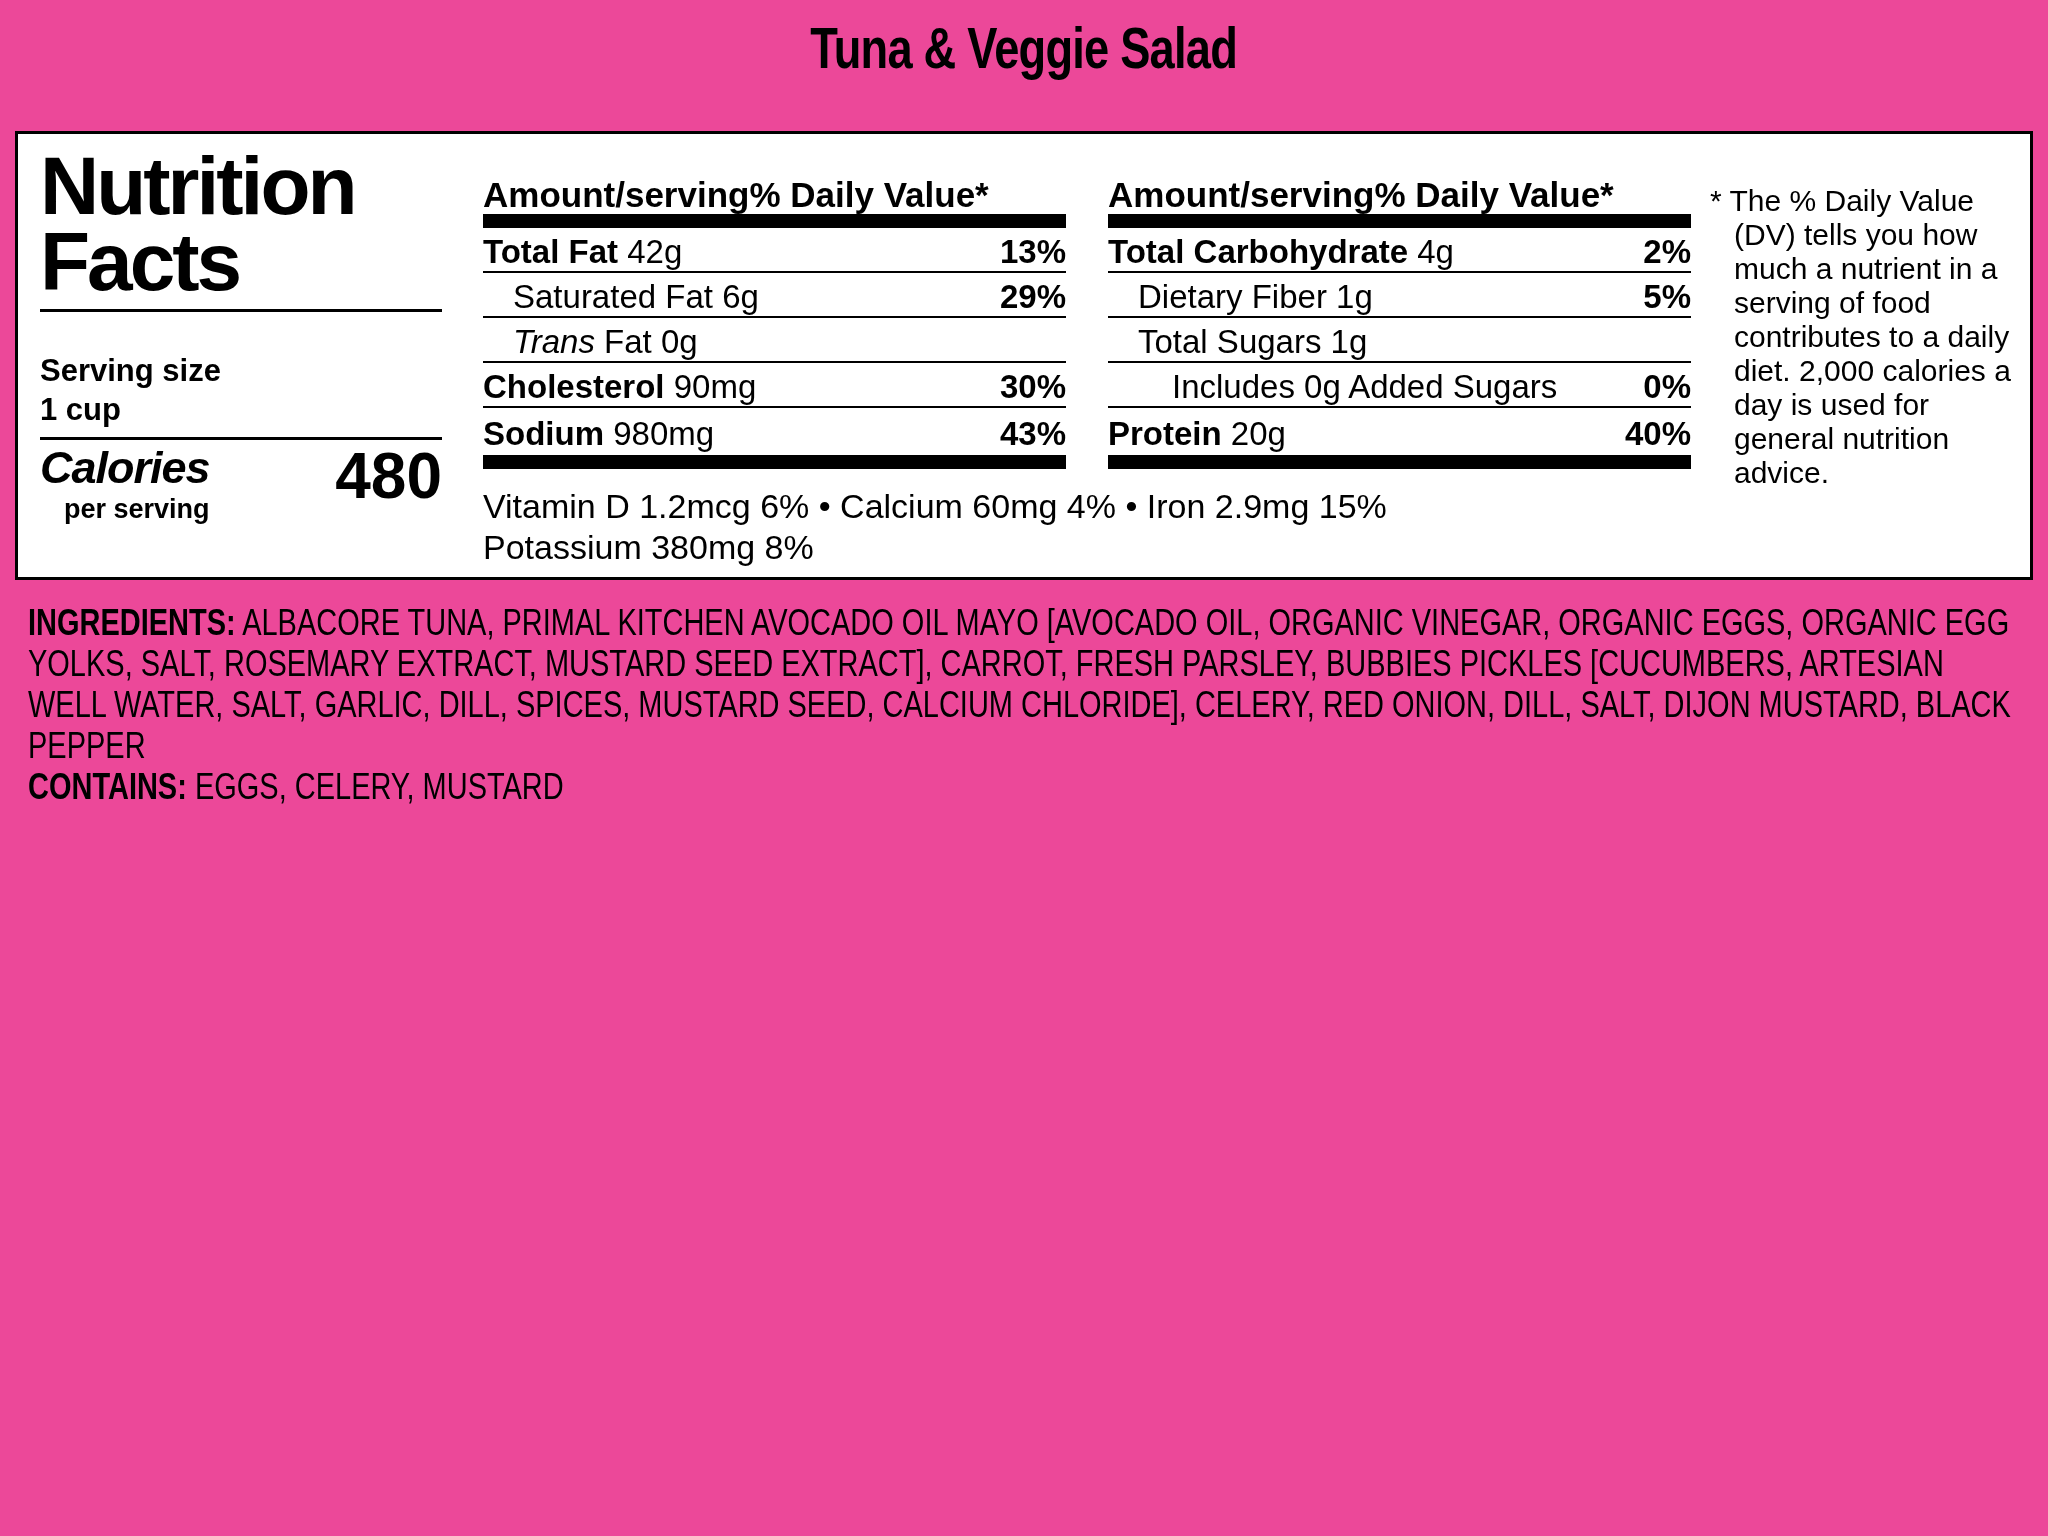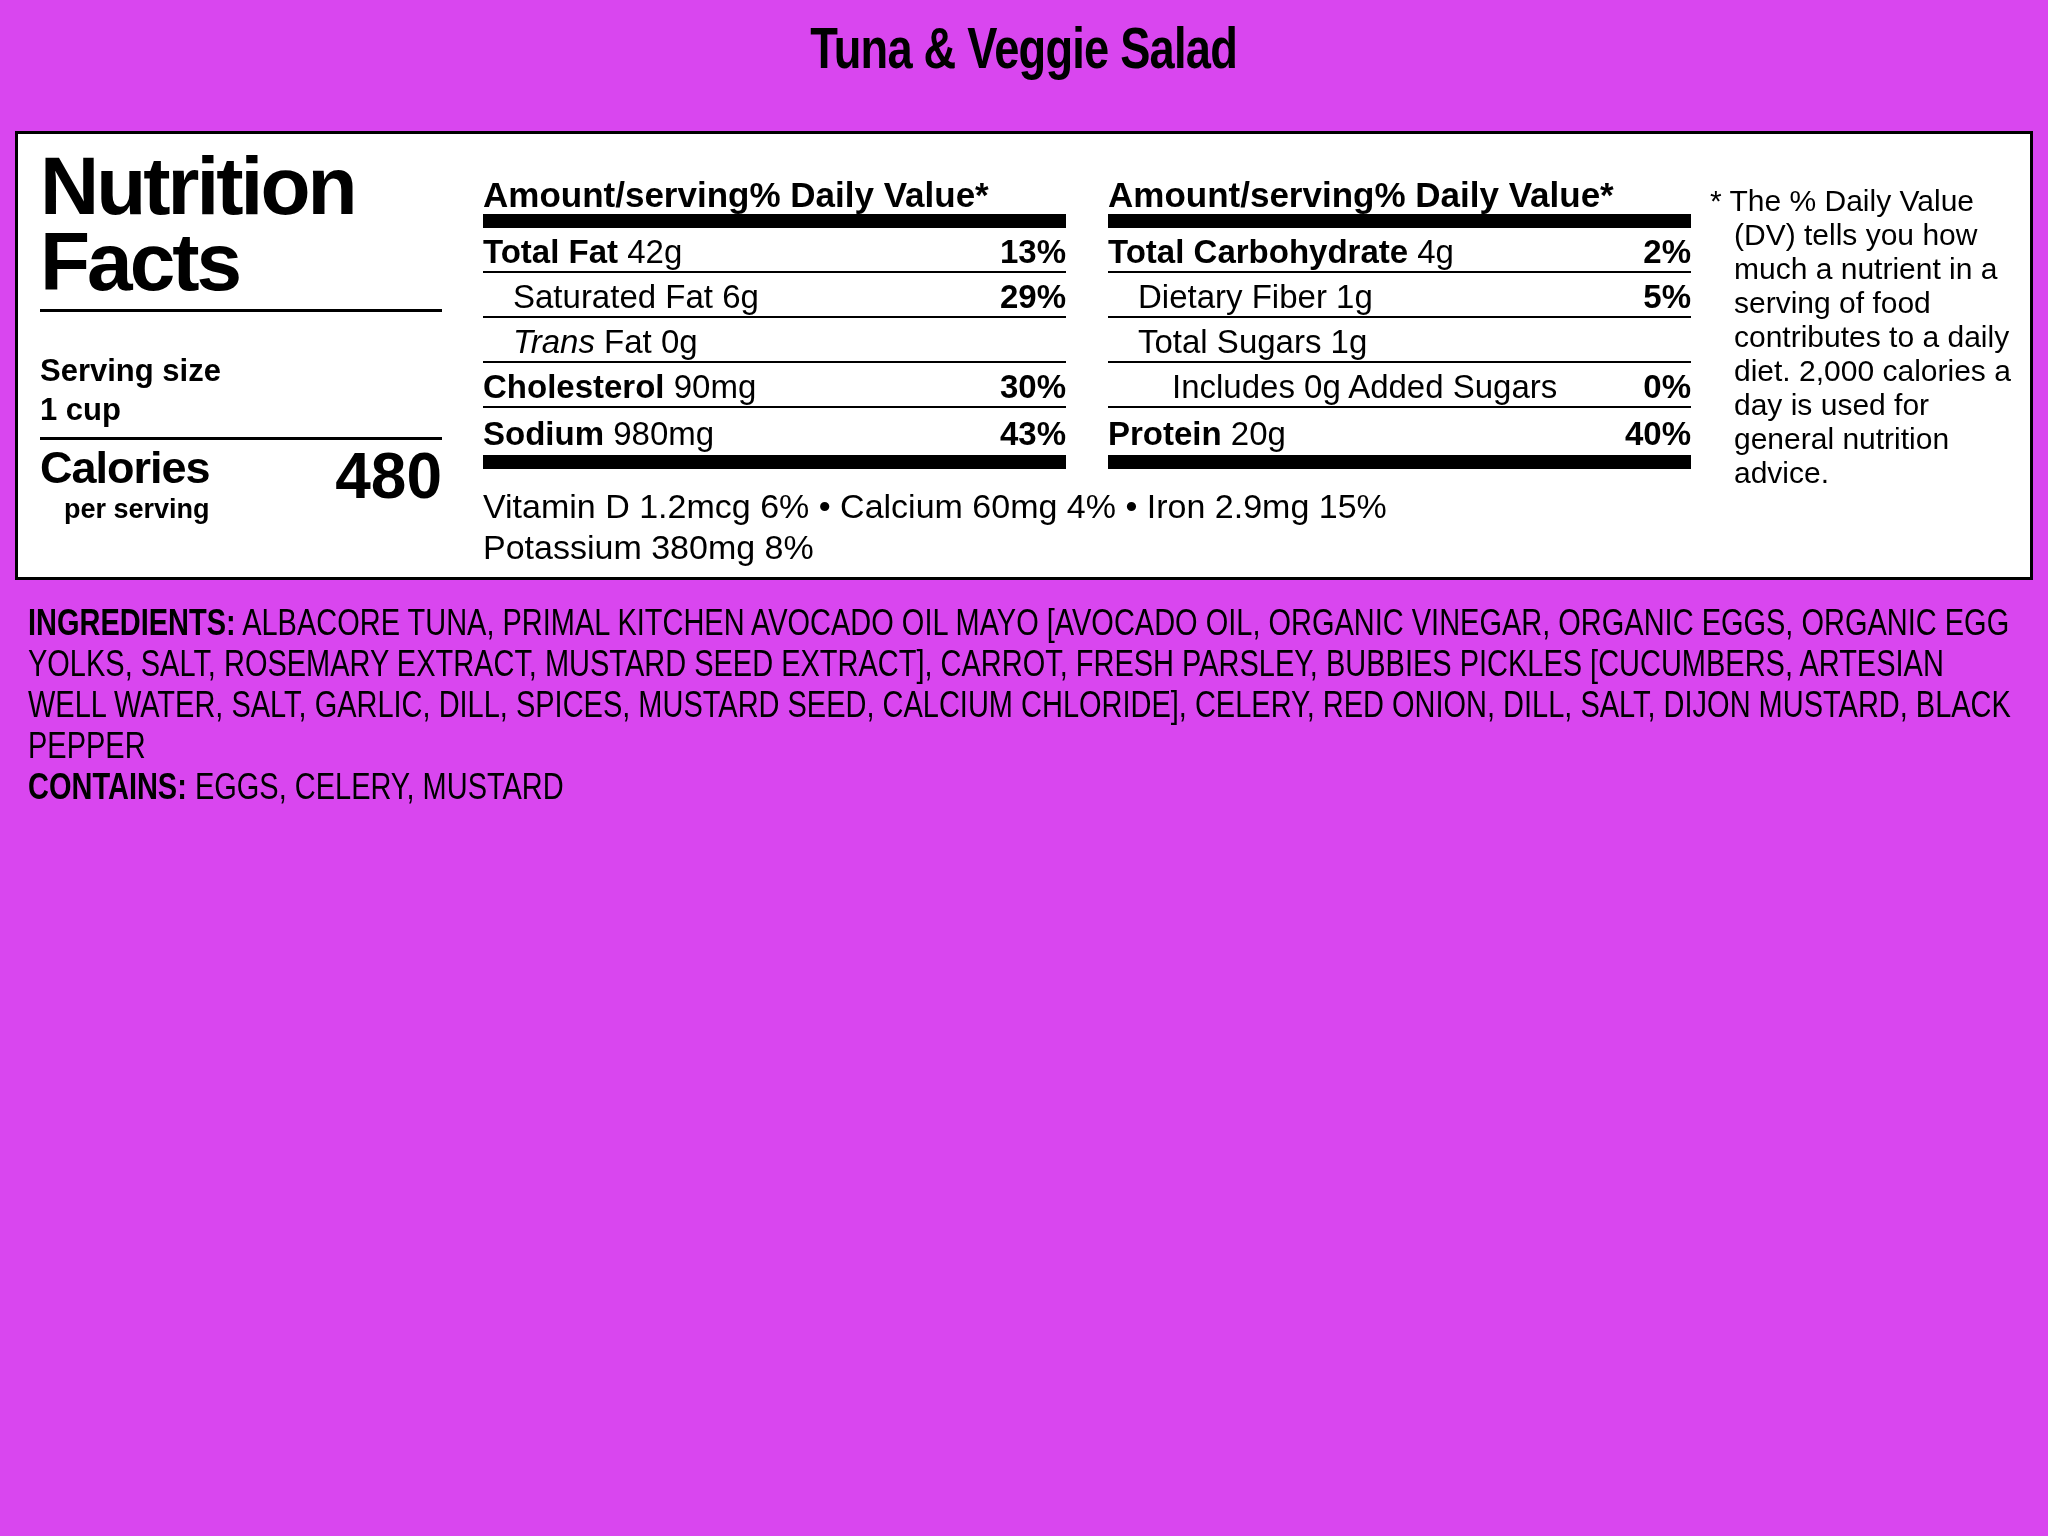--- a/index.html
+++ b/index.html
@@ -1,20 +1,20 @@
 <!DOCTYPE html>
 <html><head>
 <meta charset="utf-8">
 <style>
   html, body { margin: 0; padding: 0; background: #fff; }
   .page {
     position: relative;
     width: 2048px;
     height: 1536px;
-    background: #d946ef;
+    background: #ec4899;
     color: #000000;
     font-family: "Liberation Sans", sans-serif;
     overflow: hidden;
   }
 
   
   .page-title-wrap {
     position: absolute;
     top: 14px; left: 0;
     width: 2048px;
@@ -53,21 +53,21 @@
   }
   .nf-rule { position: absolute; left: 0; width: 402px; height: 3px; background: #000; }
   .nf-rule-1 { top: 175px; }
   .nf-rule-2 { top: 303px; }
   .nf-serving-label { position: absolute; top: 219px; left: 0; font-size: 31px; font-weight: 700; }
   .nf-serving-value { position: absolute; top: 258px; left: 0; font-size: 31px; font-weight: 700; }
   .nf-cal-row {
     position: absolute; top: 311px; left: 0; width: 402px;
     display: flex; justify-content: space-between; align-items: flex-start;
   }
-  .nf-cal-label { font-size: 45px; font-weight: 700; line-height: 46px; letter-spacing: -1px; }
+  .nf-cal-label { font-size: 45px; font-weight: 700; line-height: 46px; letter-spacing: -1px; font-style: italic; }
   .nf-cal-sub { font-size: 27px; font-weight: 700; margin-top: 3px; text-align: right; }
   .nf-cal-value { font-size: 64px; font-weight: 700; line-height: 62px; }
 
   
   .nf-col { position: absolute; top: 44px; width: 583px; }
   .nf-col-1 { left: 465px; }
   .nf-col-2 { left: 1090px; }
   .nf-col-header {
     display: flex; justify-content: flex-start;
     font-size: 35px; font-weight: 700; line-height: 34px; height: 34px;

